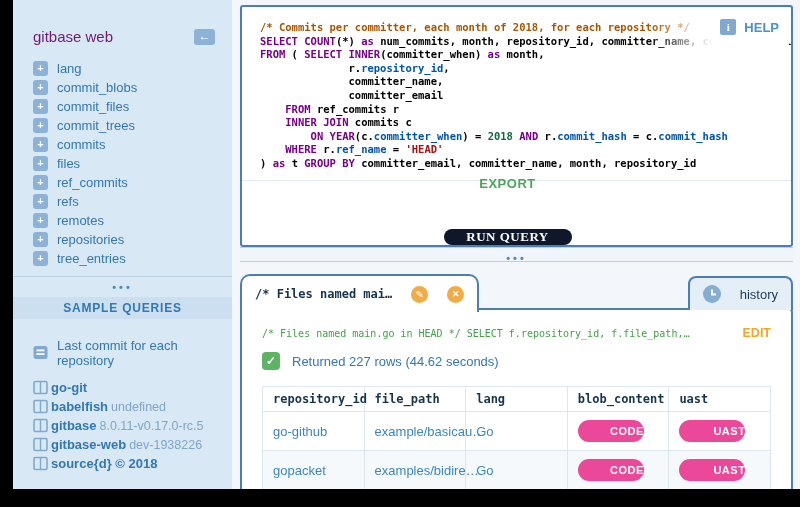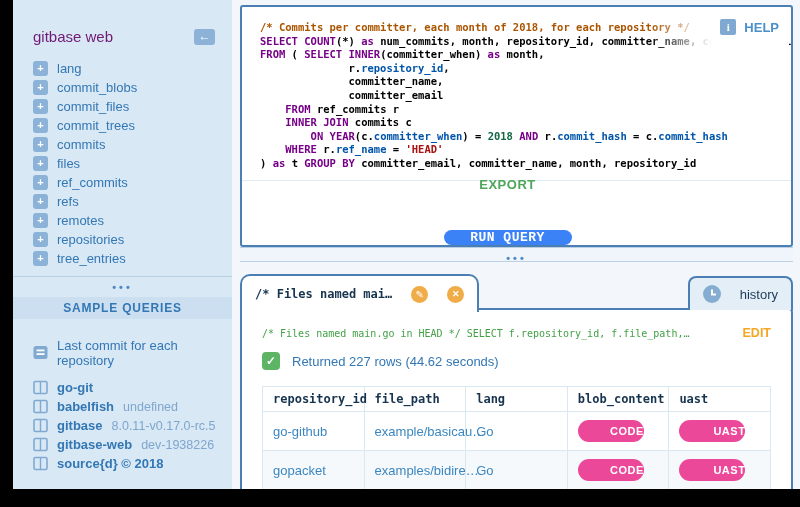--- a/index.html
+++ b/index.html
@@ -20,21 +20,21 @@
   .side-item { display:flex; align-items:center; gap:9px; padding:2px 0 2px 20px; height:19px; cursor:pointer; }
   .side-item .lbl { color:#3377b4; font-size:13px; }
   .plus-ic { width:15px; height:15px; background:#8cb3d7; border-radius:3px; color:#fff; font-size:11px;
              font-weight:bold; line-height:14px; text-align:center; flex:0 0 15px; }
   .sb-split { margin-top:8px; border-top:1px solid #b9cfe3; text-align:center; }
   .dots { color:#4e88c2; font-size:11px; font-weight:bold; letter-spacing:3px; line-height:10px; display:inline-block; }
   .sq-header { margin-top:2px; height:22px; background:#cbdff0; color:#3377b4; font-size:12px; font-weight:bold;
                letter-spacing:0.8px; text-align:center; line-height:22px; }
   .sq-list { margin-top:24px; }
   .info-list { margin-top:16px; }
-  .info-item { display:flex; align-items:center; gap:9px; padding:2px 6px 2px 20px; height:19px; }
+  .info-item { display:flex; align-items:center; gap:3px; padding:2px 6px 2px 20px; height:19px; }
   .info-item .nm { color:#3377b4; font-size:13px; font-weight:bold; }
   .info-item .vl { color:#7fa6cc; font-size:12.5px; }
   .sq-ic, .bk-ic { flex:0 0 15px; }
 
   
   .main { position:absolute; left:232px; top:0; width:568px; height:507px; }
 
   
   .editor-panel { position:absolute; left:8px; top:5px; width:553px; height:242px; background:#fff;
                   border:2px solid #4b7fb4; border-radius:3px; }
@@ -46,22 +46,22 @@
   .code-fade { position:absolute; top:10px; right:2px; width:140px; height:38px;
                background:linear-gradient(to right, rgba(255,255,255,0), #ffffff 45%); }
   .help-box { position:absolute; top:12px; right:12px; display:flex; align-items:center; gap:8px; cursor:pointer; }
   .help-ic { width:16px; height:16px; background:#7fa9d0; border-radius:2px; color:#fff; font-size:11px;
              font-weight:bold; font-family:"Liberation Serif", serif; text-align:center; line-height:16px; }
   .help-lb { color:#4a90c9; font-size:13px; font-weight:bold; }
   .editor-footer { position:absolute; left:0; right:0; bottom:0; height:65px; border-top:1px solid #dfeaf4;
                    display:flex; align-items:center; justify-content:flex-end; gap:38px; padding-right:18px;flex-direction:column; }
   .export-btn { color:#4da65a; font-size:13px; font-weight:bold; letter-spacing:0.5px; background:none;
                 border:none; cursor:pointer; font-family:inherit; }
-  .run-btn { background:#3b82f6; color:#fff; border:none; border-radius:16px; height:31px; width:128px;
-             font-size:13px; font-weight:bold; letter-spacing:0.5px; cursor:pointer; font-family:Liberation Mono, monospace;text-align:center; }
+  .run-btn { background:#0f172a; color:#fff; border:none; border-radius:16px; height:31px; width:128px;
+             font-size:13px; font-weight:bold; letter-spacing:0.5px; cursor:pointer; font-family:Liberation Serif, serif;text-align:center; }
 
   
   .main-split { position:absolute; left:8px; top:247px; width:553px; height:15px; background:#eff5fa;
                 border-top:1px solid #bad0e4; border-bottom:1px solid #bad0e4; text-align:center;
                 cursor:row-resize; }
   .main-split .dots { line-height:13px; }
 
   
   .tabs-row { position:absolute; left:8px; top:272px; width:553px; height:38px; display:flex;
               justify-content:space-between; align-items:flex-end; z-index:3; }

